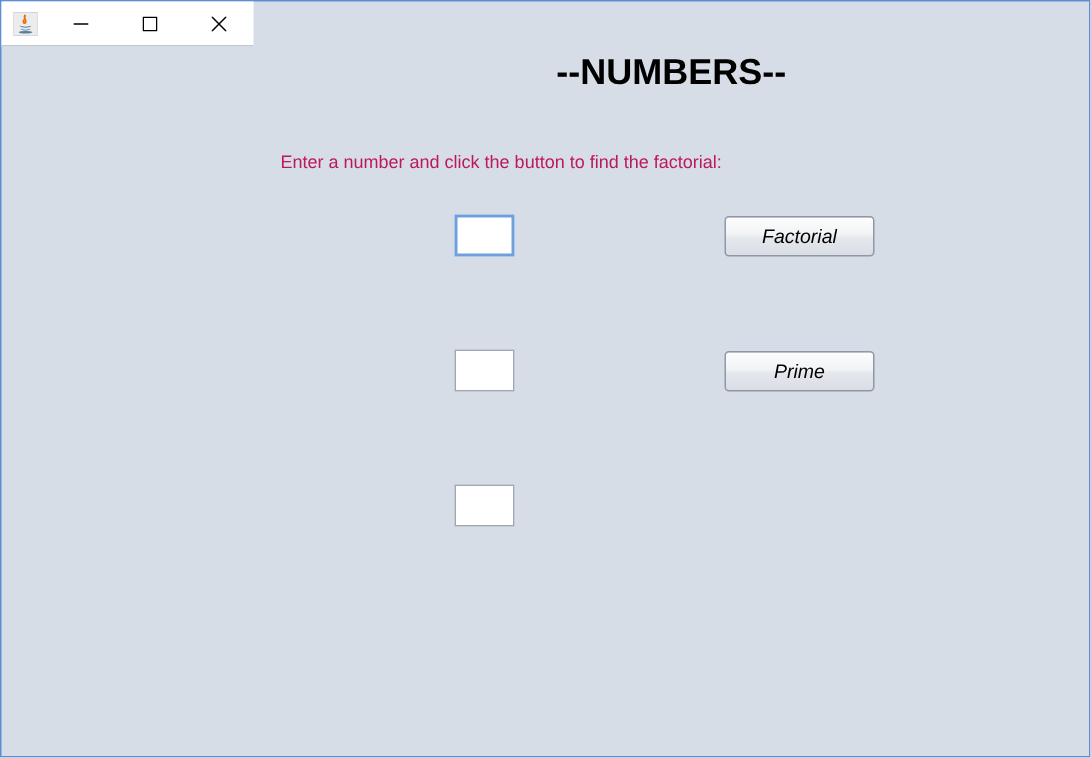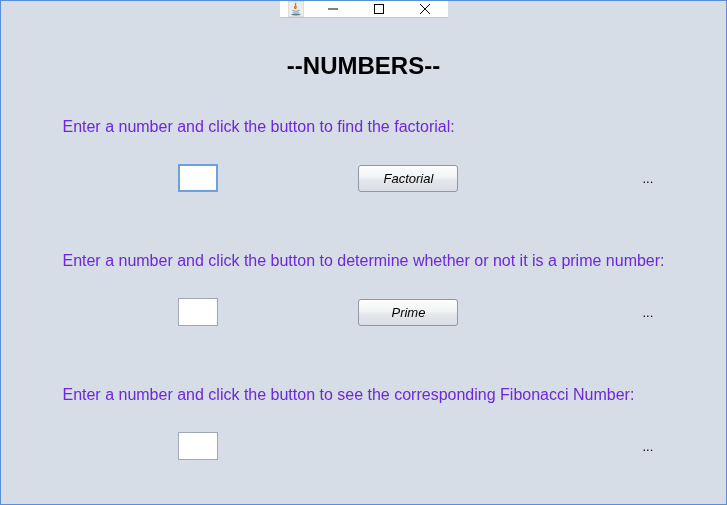--- a/index.html
+++ b/index.html
@@ -15,22 +15,21 @@
       height: 505px;
       overflow: hidden;
     }
 
     .window {
       width: 727px;
       height: 505px;
       border: 1px solid #5a8fd6;
       background: #d6dde6;
       display: flex;
-      flex-direction: column;
-      align-items: center;
+      flex-direction: row;
     }
 
     .titlebar {
       height: 30px;
       background: #ffffff;
       display: flex;
       align-items: center;
       justify-content: space-between;
       border-bottom: 1px solid #c0c8d2;
     }
@@ -87,22 +86,22 @@
       margin-bottom: 38px;
       color: #000;
       font-family: Arial, sans-serif;
     }
 
     .row-group {
       margin-bottom: 58px;
     }
 
     .instruction {
-      font-size: 16px;
-      color: #6d28d9;
+      font-size: 12px;
+      color: #be185d;
       margin-bottom: 26px;
     }
 
     .controls-row {
       display: flex;
       align-items: center;
       position: relative;
       height: 32px;
     }
 
@@ -189,30 +188,28 @@
     <div class="row-group">
       <div class="instruction">Enter a number and click the button to find the factorial:</div>
       <div class="controls-row">
         <input type="text" class="text-input focused" value="" style="">
         <button class="action-button">Factorial</button>
         <span class="result">...</span>
       </div>
     </div>
 
     <div class="row-group">
-      <div class="instruction">Enter a number and click the button to determine whether or not it is a prime number:</div>
       <div class="controls-row">
         <input type="text" class="text-input" value="" style="">
         <button class="action-button">Prime</button>
         <span class="result">...</span>
       </div>
     </div>
 
     <div class="row-group">
-      <div class="instruction">Enter a number and click the button to see the corresponding Fibonacci Number:</div>
       <div class="controls-row">
         <input type="text" class="text-input" value="" style="">
         <span class="result">...</span>
       </div>
     </div>
 
   </div>
 </div>
 
 </body></html>

